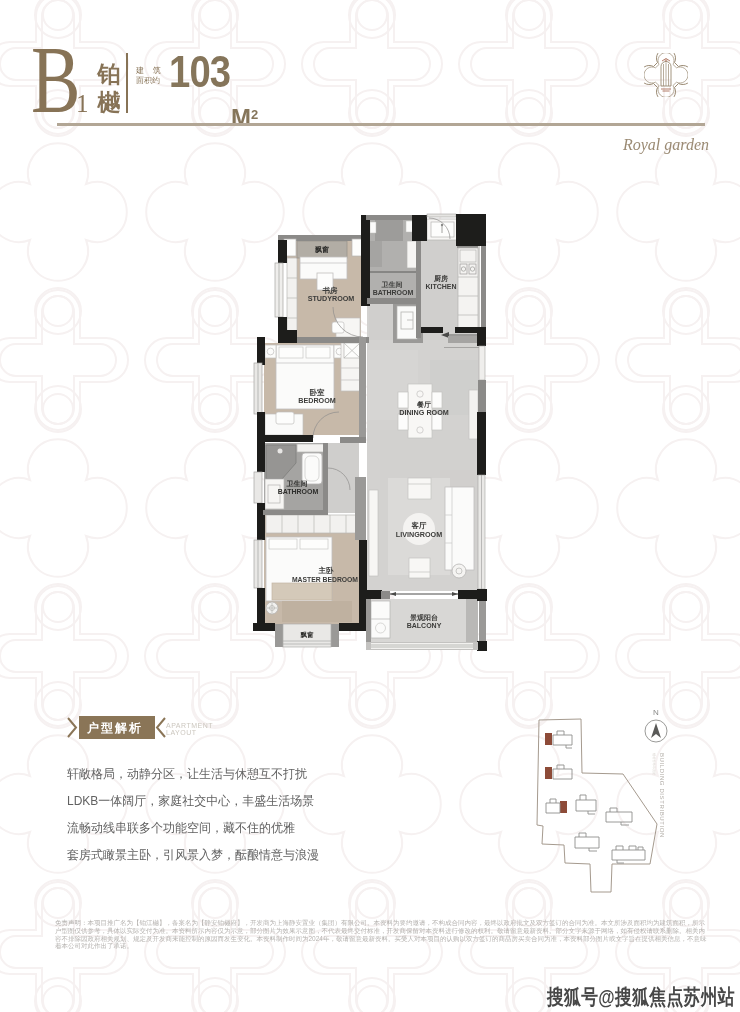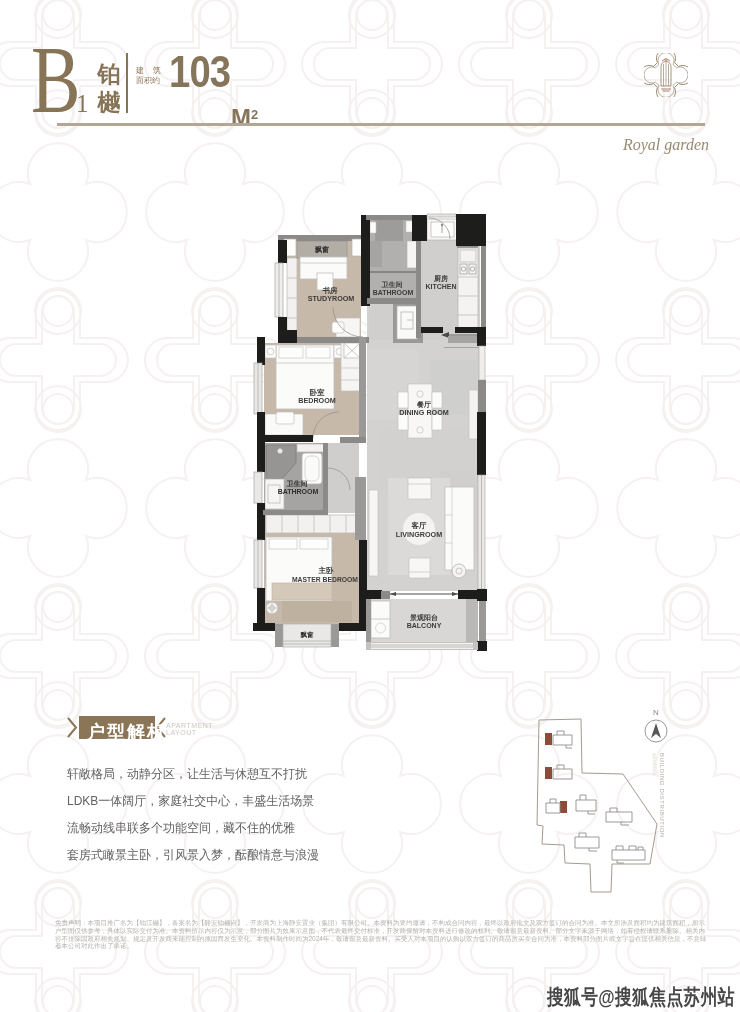--- a/index.html
+++ b/index.html
@@ -460,21 +460,21 @@
 </svg>
 
 <div class="abs" style="left:0;top:0;width:740px;height:1012px;">
 
   <svg class="abs" style="left:66px;top:716px;" width="101" height="23" viewBox="0 0 101 23">
     <path d="M 2,2 L 10,11.5 L 2,21" fill="none" stroke="#8a7557" stroke-width="2"></path>
     <rect x="13" y="0" width="76" height="23" fill="#8a7557"></rect>
     <path d="M 99,2 L 91,11.5 L 99,21" fill="none" stroke="#8a7557" stroke-width="2"></path>
   </svg>
 
-  <div class="abs" style="left:87px;top:720px;font-size:18px;font-weight:bold;color:#ffffff;letter-spacing:2px;">户型解析</div>
+  <div class="abs" style="left:87px;top:720px;font-size:12px;font-weight:bold;color:#ffffff;letter-spacing:2px;">户型解析</div>
 
   <div class="abs" style="left:166px;top:722px;font-size:7px;color:#ccc7bf;letter-spacing:0.5px;line-height:7px;">APARTMENT<br>LAYOUT</div>
 
   <div class="abs" style="left:67px;top:761px;font-size:12.5px;color:#616161;letter-spacing:0px;line-height:26.9px;transform:scaleX(0.96);transform-origin:left top;white-space:nowrap;">
     轩敞格局，动静分区，让生活与休憩互不打扰<br>
     LDKB一体阔厅，家庭社交中心，丰盛生活场景<br>
     流畅动线串联多个功能空间，藏不住的优雅<br>
     套房式瞰景主卧，引风景入梦，酝酿情意与浪漫
   </div>
 </div>

